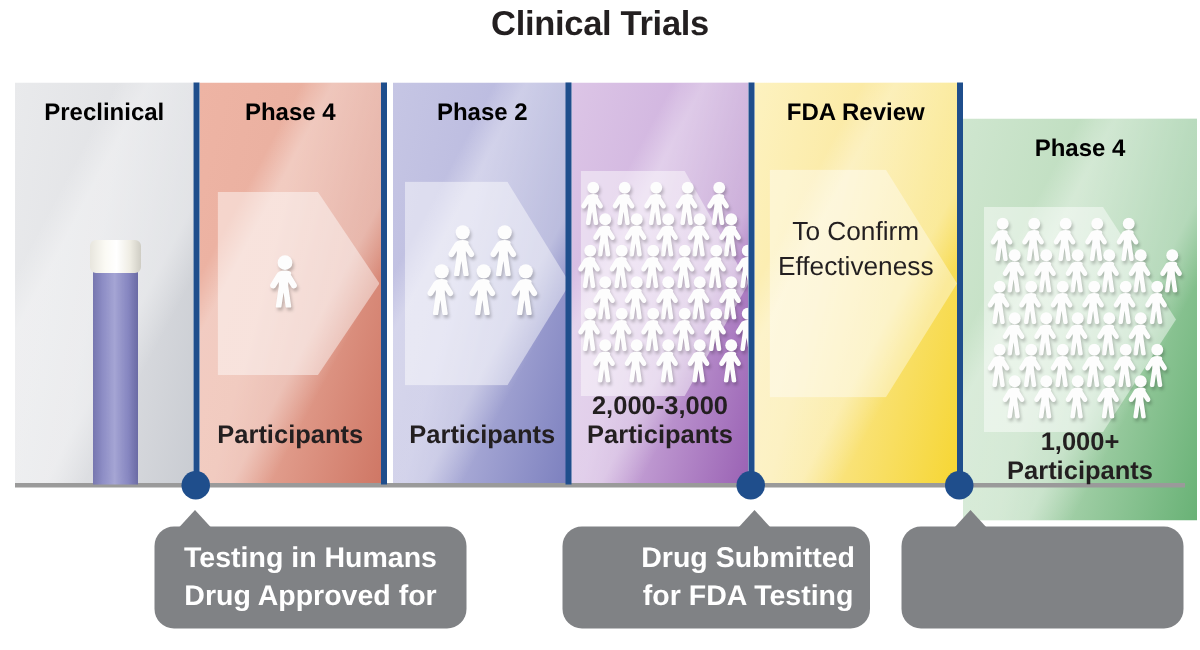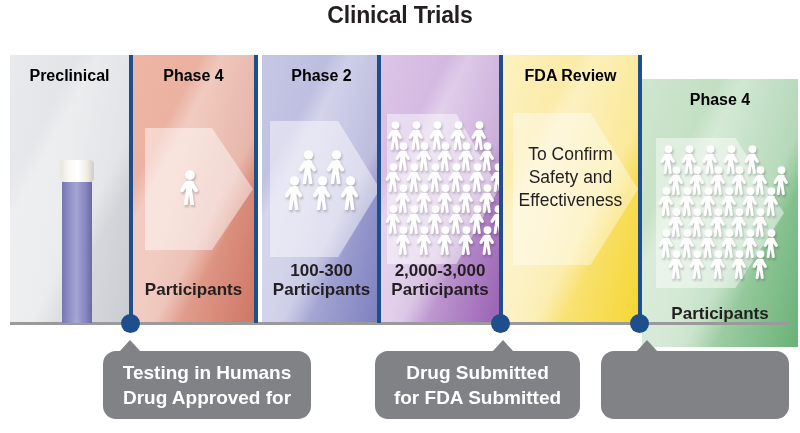--- a/index.html
+++ b/index.html
@@ -311,21 +311,20 @@
           <svg width="25" height="34" viewBox="0 0 26 36">
             <g fill="#fdfdfd">
               <circle cx="13" cy="5.2" r="5.0"></circle>
               <path d="M13 10.6c-3.1 0-4.9 1.1-5.9 2.6L3.2 19.6c-.6 1 -.3 2.2 .7 2.8 1 .6 2.2 .3 2.8-.7l2.1-3.3 0 2.6 -2.0 13.6c-.15 1.1 .6 2.0 1.7 2.1 1.1 .1 2.0-.6 2.1-1.7l1.4-9.6 1.4 9.6c.15 1.1 1.0 1.8 2.1 1.7 1.1-.1 1.85-1.0 1.7-2.1l-2.0-13.6 0-2.6 2.1 3.3c.6 1.0 1.8 1.3 2.8 .7 1.0-.6 1.3-1.8 .7-2.8l-3.9-6.4C17.9 11.7 16.1 10.6 13 10.6z"></path>
             </g>
           </svg>
         </div>
       </div>
 
     <div class="col-foot">
-      <div>100-300</div>
       <div>Participants</div>
     </div>
   </div>
 
   <div class="phase-col c-phase3" style="left:371px; width:118px;">
     <div class="col-bg"></div>
     <div class="chevron" style="left:6px; width:112px; height:150px;
                 clip-path: polygon(0% 0%, 62% 0%, 100% 50%, 62% 100%, 0% 100%);"></div>
     <div class="sheen"></div>
 
@@ -605,21 +604,20 @@
   <div class="phase-col c-fda" style="left:493px; width:135px;">
     <div class="col-bg"></div>
     <div class="chevron" style="left:10px; width:125px; height:152px;
                 clip-path: polygon(0% 0%, 62% 0%, 100% 50%, 62% 100%, 0% 100%);
                 background: rgba(255,255,255,0.40);"></div>
     <div class="sheen"></div>
     <div class="col-head">FDA Review</div>
 
     <div class="col-center-text">
       <div>To Confirm</div>
-      <div>Safety and</div>
       <div>Effectiveness</div>
     </div>
   </div>
 
   <div class="phase-col c-phase4" style="left:632px; width:156px;margin-top:24px;">
     <div class="col-bg"></div>
     <div class="chevron" style="left:14px; width:128px; height:150px;
                 clip-path: polygon(0% 0%, 62% 0%, 100% 50%, 62% 100%, 0% 100%);"></div>
     <div class="sheen"></div>
     <div class="col-head">Phase 4</div>
@@ -885,20 +883,21 @@
           <svg width="21" height="28.560000000000002" viewBox="0 0 26 36">
             <g fill="#fdfdfd">
               <circle cx="13" cy="5.2" r="5.0"></circle>
               <path d="M13 10.6c-3.1 0-4.9 1.1-5.9 2.6L3.2 19.6c-.6 1 -.3 2.2 .7 2.8 1 .6 2.2 .3 2.8-.7l2.1-3.3 0 2.6 -2.0 13.6c-.15 1.1 .6 2.0 1.7 2.1 1.1 .1 2.0-.6 2.1-1.7l1.4-9.6 1.4 9.6c.15 1.1 1.0 1.8 2.1 1.7 1.1-.1 1.85-1.0 1.7-2.1l-2.0-13.6 0-2.6 2.1 3.3c.6 1.0 1.8 1.3 2.8 .7 1.0-.6 1.3-1.8 .7-2.8l-3.9-6.4C17.9 11.7 16.1 10.6 13 10.6z"></path>
             </g>
           </svg>
         </div>
       </div>
 
     <div class="col-foot">
+      <div>1,000+</div>
       <div>Participants</div>
     </div>
   </div>
 
   <div class="divider" style="left:119px;"></div>
   <div class="divider" style="left:244px;"></div>
   <div class="divider" style="left:367px;"></div>
   <div class="divider" style="left:489px;"></div>
   <div class="divider" style="left:628px;"></div>
 </div>
@@ -910,23 +909,23 @@
 <div class="node-dot" style="left:630px; top:314px;"></div>
 
 <div class="callout" style="left:103px; top:351px; width:208px; height:68px;">
   <div class="tail" style="left:16px;"></div>
   <div class="callout-text">
     <div>Testing in Humans</div>
     <div>Drug Approved for</div>
   </div>
 </div>
 
-<div class="callout" style="left:375px; top:351px; width:205px; height:68px;">
+<div class="callout" style="left:375px; top:351px; width:205px; height:68px;justify-content:flex-end;">
   <div class="tail" style="left:117px;"></div>
   <div class="callout-text">
     <div>Drug Submitted</div>
-    <div>for FDA Submitted</div>
+    <div>for FDA Testing</div>
   </div>
 </div>
 
 <div class="callout" style="left:601px; top:351px; width:188px; height:68px;">
   <div class="tail" style="left:35px;"></div>
 </div>
 
 </body></html>

